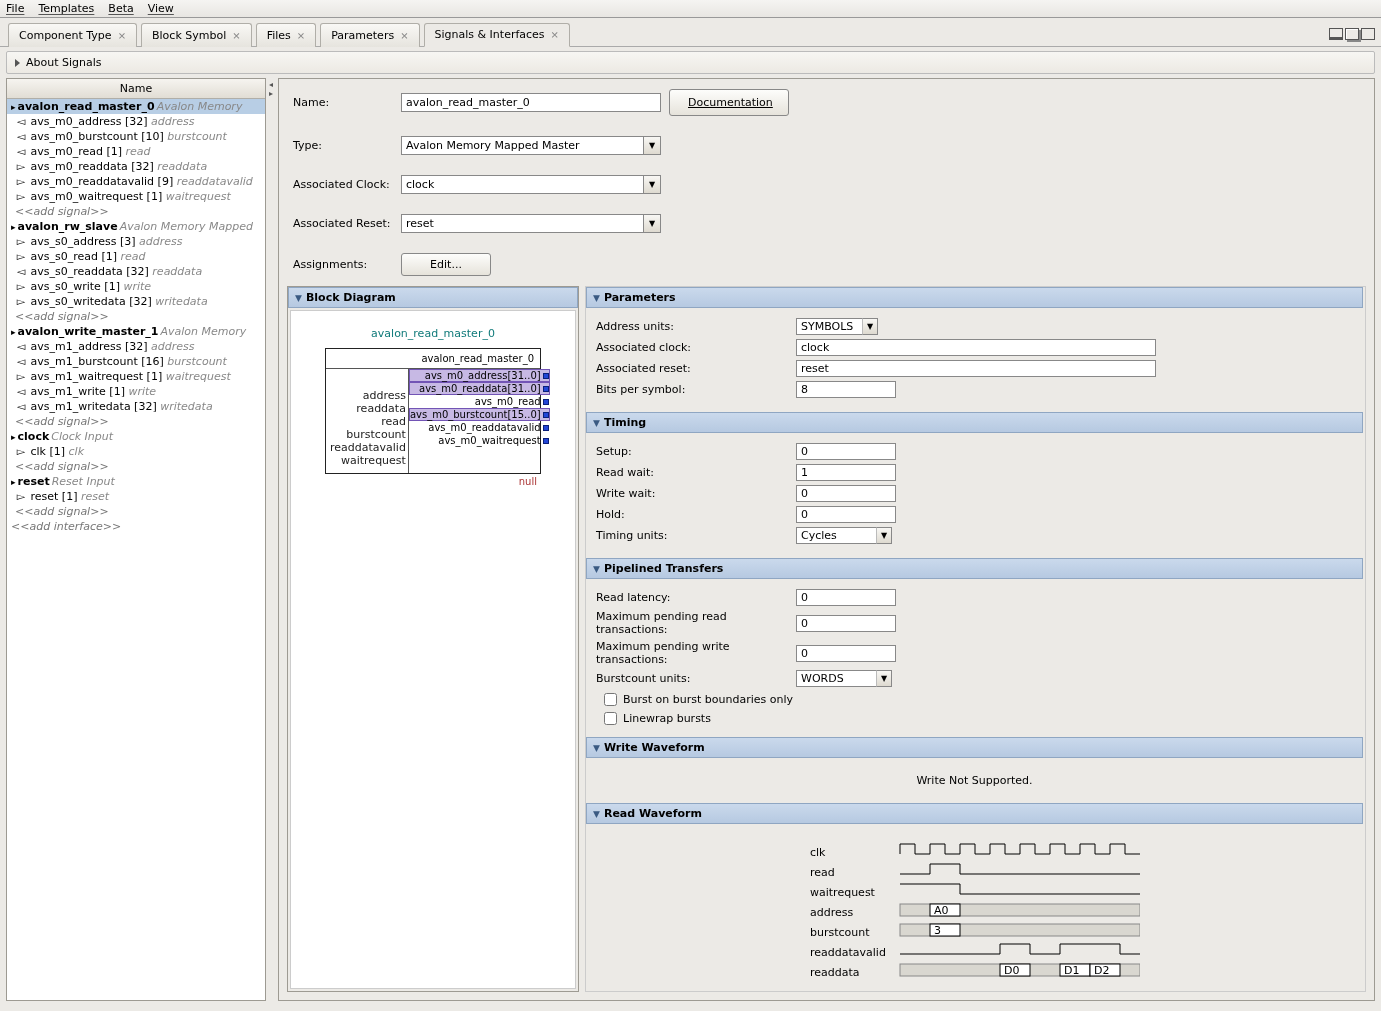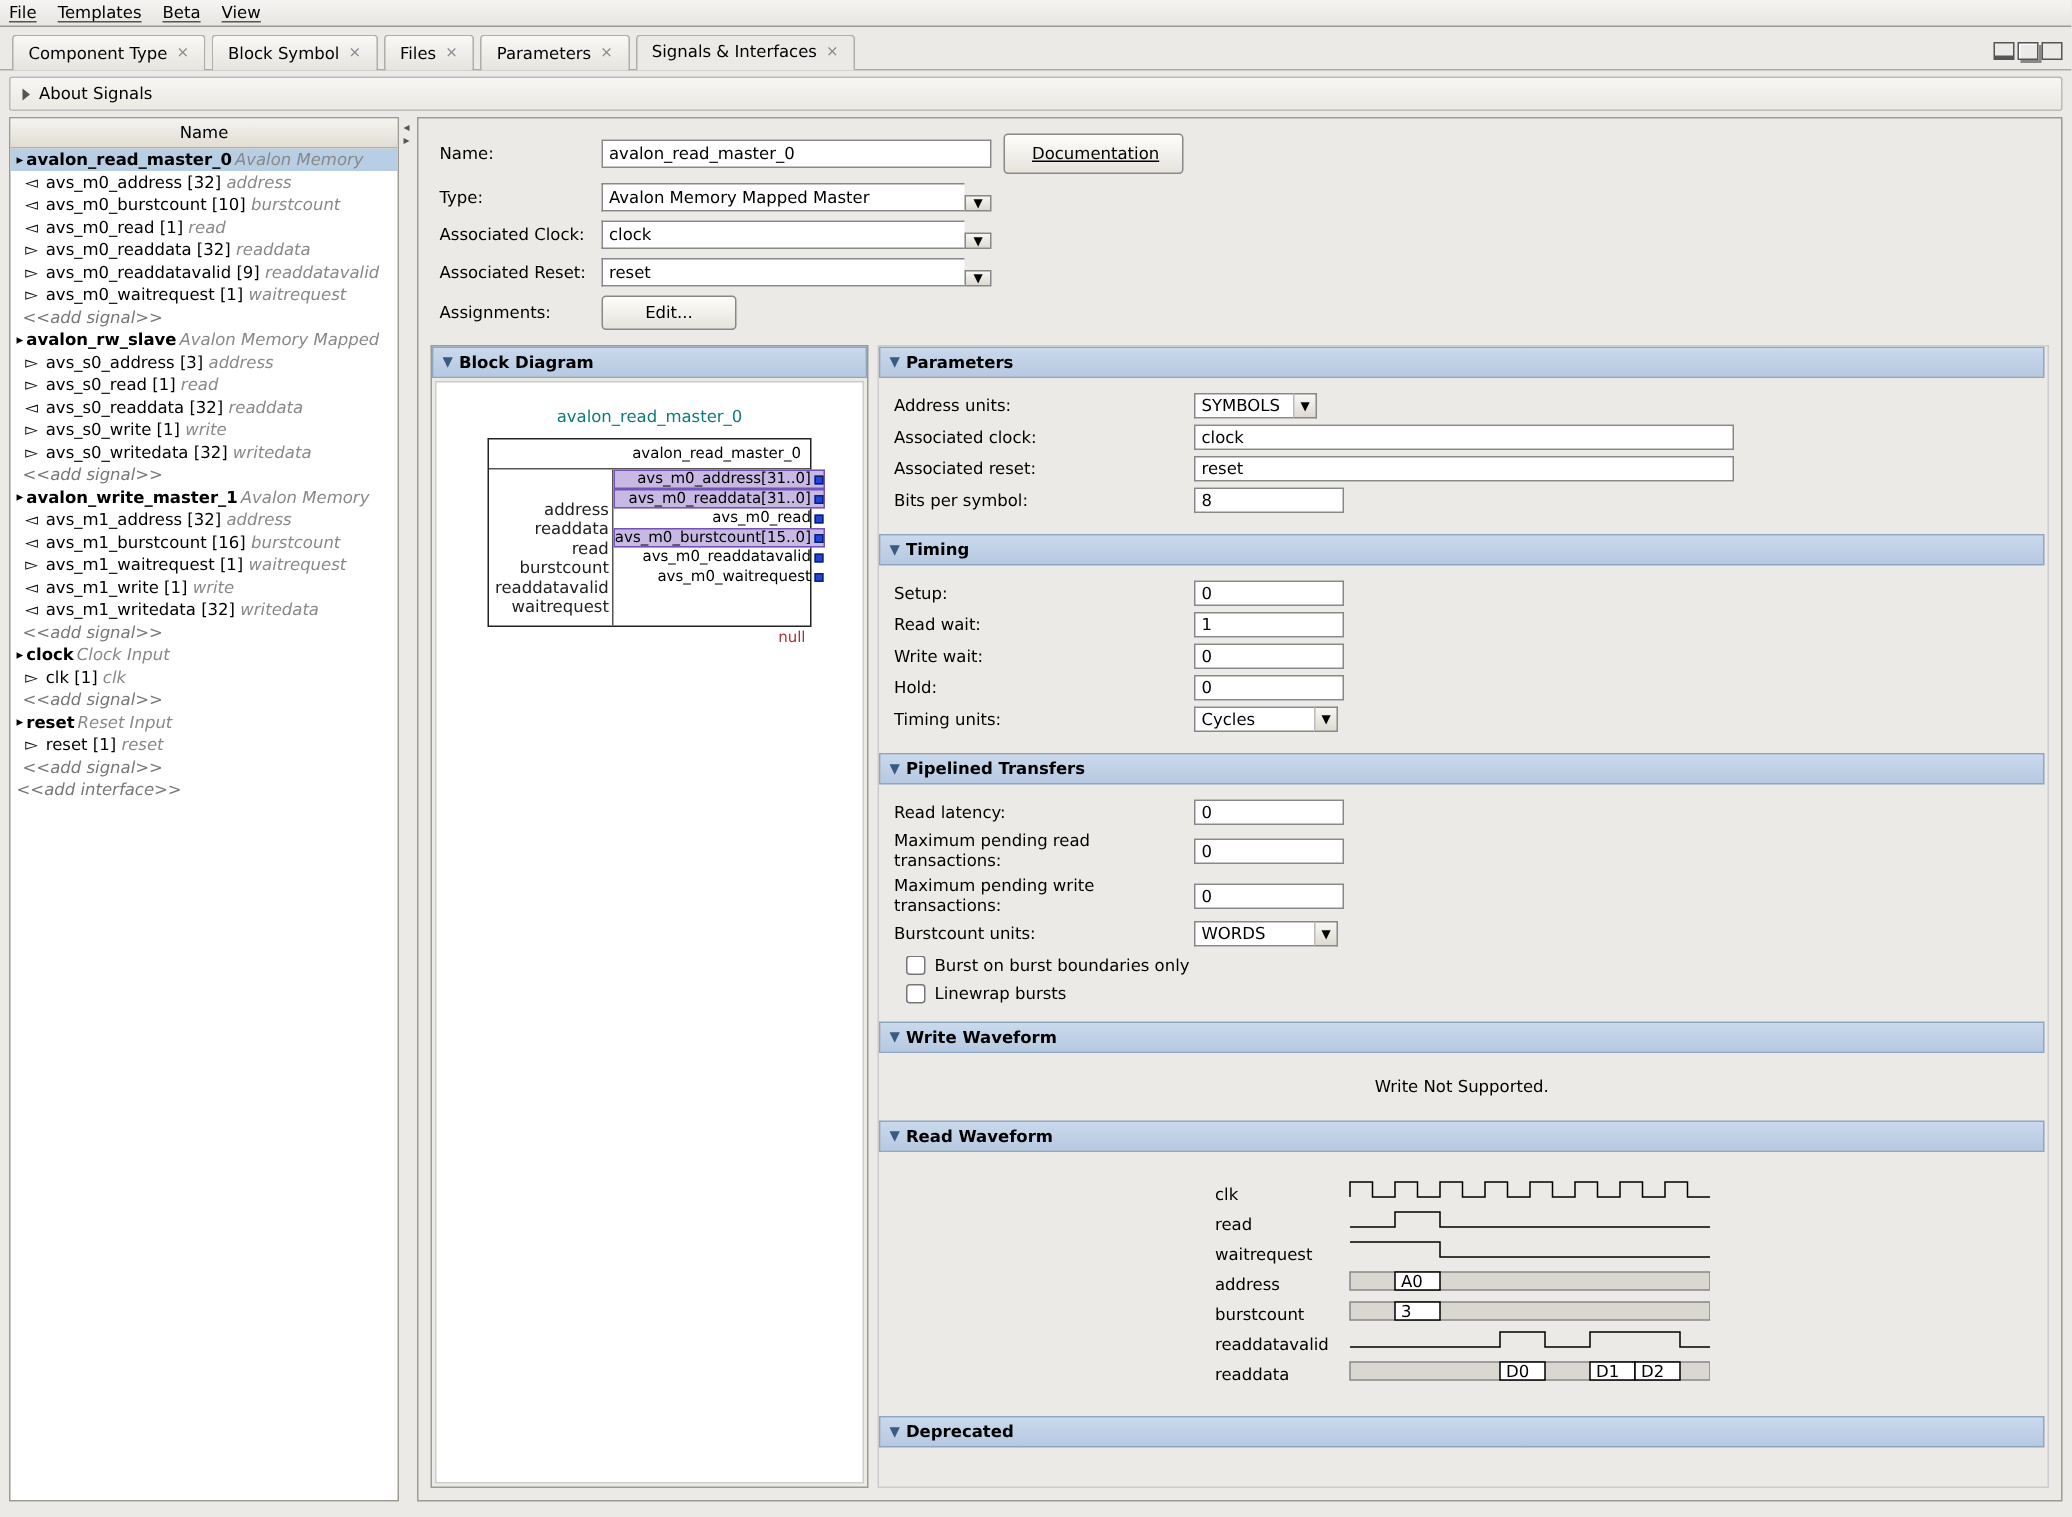--- a/index.html
+++ b/index.html
@@ -22,21 +22,21 @@
 .tree .iface { padding-left: 4px; display: flex; align-items: center; gap: 2px; }
 .tree .iface.sel { background: #b8cee5; }
 .tree .iface .arrow { font-size: 9px; }
 .tree .signal { padding-left: 8px; }
 .tree .addtxt { font-style: italic; color: #777; }
 .tree .hint { font-style: italic; color: #888; }
 .port-ico { display:inline-block; width:12px; text-align:center; }
 .splitter { width: 8px; position: relative; cursor: col-resize; }
 .splitter div { position:absolute; top:2px; left:1px; font-size:8px; color:#555; }
 .rightwrap { flex: 1; border: 1px solid #9d9a92; background: #eceae6; display: flex; flex-direction: column; overflow: hidden; }
-.formarea { padding: 10px 14px; display: grid; grid-template-columns: 100px 260px 120px; gap: 6px 8px; align-items: center; }
+.formarea { padding: 10px 14px; display: grid; grid-template-columns: 100px 260px 120px; gap: 20px 8px; align-items: center; }
 .formarea input[type=text], .formarea select { border: 1px solid #888; padding: 2px 4px; font-size: 11px; background: #fff; }
 .btn { border: 1px solid #888; border-radius: 3px; background: linear-gradient(#fdfdfb,#e6e3db); padding: 4px 20px; cursor: default; }
 .content-row { display: flex; flex: 1; gap: 6px; padding: 0 8px 8px 8px; overflow: hidden; }
 .bd-panel { width: 292px; border: 1px solid #9d9a92; background: #eceae6; display: flex; flex-direction: column; }
 .panel-title { background: linear-gradient(#cad9ec,#b6c9e1); border: 1px solid #8fa6c2; padding: 3px 6px; font-weight: bold; display:flex; align-items:center; gap:4px; }
 .panel-title .arrow { font-size: 9px; color:#3a5a82; }
 .bd-body { flex:1; background:#fff; margin:2px; border:1px solid #ccc; overflow:auto; display:flex; justify-content:center; padding:16px 4px; }
 .block { border: 1px solid #222; width: 216px; }
 .block-inner { display: flex; border-top: 1px solid #555; }
 .block-labels { display:flex; flex-direction:column; justify-content:flex-end; gap:0; text-align:right; padding: 20px 2px 6px 4px; font-size:10px; color:#222; }
@@ -54,21 +54,21 @@
 .prow input[type=text] { border:1px solid #888; padding:1px 4px; width: 100px; background:#fff; }
 .prow input.long { width: 360px; }
 .prow select { border:1px solid #888; padding:1px 4px; width:86px; background:#fff; }
 .select-wrap { display:inline-flex; }
 .select-wrap select { border-right:none; }
 .select-wrap .dd { border:1px solid #888; border-left:1px solid #bbb; background:linear-gradient(#f8f7f4,#dedad0); width:16px; display:flex; align-items:center; justify-content:center; font-size:8px; }
 .chkrow { display:flex; align-items:center; gap:6px; margin:6px 0 2px 8px; }
 .wave-area { padding: 12px; text-align:center; }
 .wave-svg { display:block; margin: 8px auto; }
 select { -webkit-appearance: none; appearance: none; background-image: none; }
-.sel-combo { display:inline-flex; width: 260px; align-items: flex-end; }
+.sel-combo { display:inline-flex; width: 260px; }
 .sel-combo select { flex:1; border-right:none; }
 .sel-combo .dd { border:1px solid #888; background:linear-gradient(#f8f7f4,#dedad0); width:18px; display:flex; align-items:center; justify-content:center; font-size:8px; }
 .docbtn { text-decoration: underline; padding: 6px 18px; }
 </style>
 </head>
 <body>
 
 <div class="menubar">
   <span>File</span>
   <span>Templates</span>

